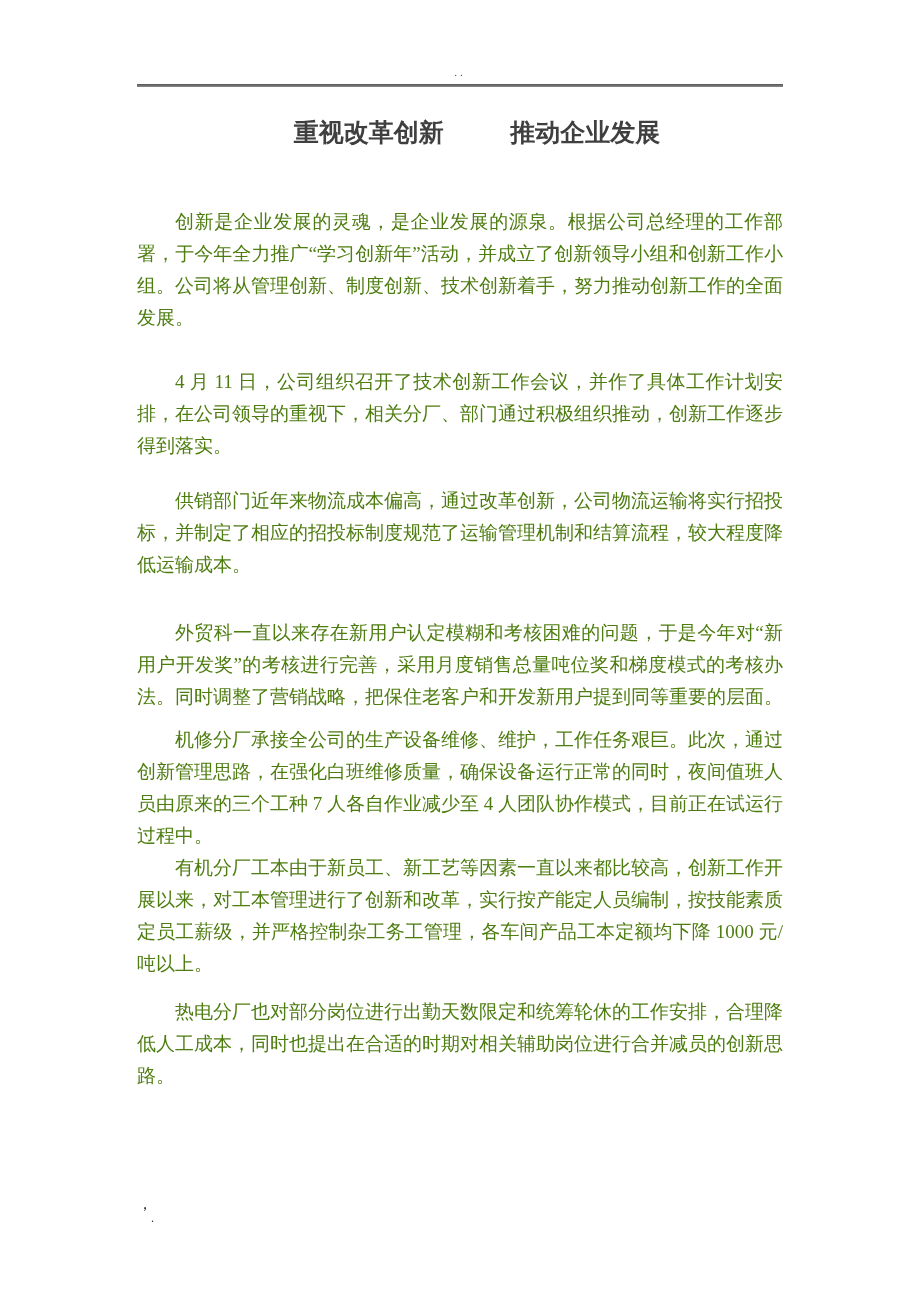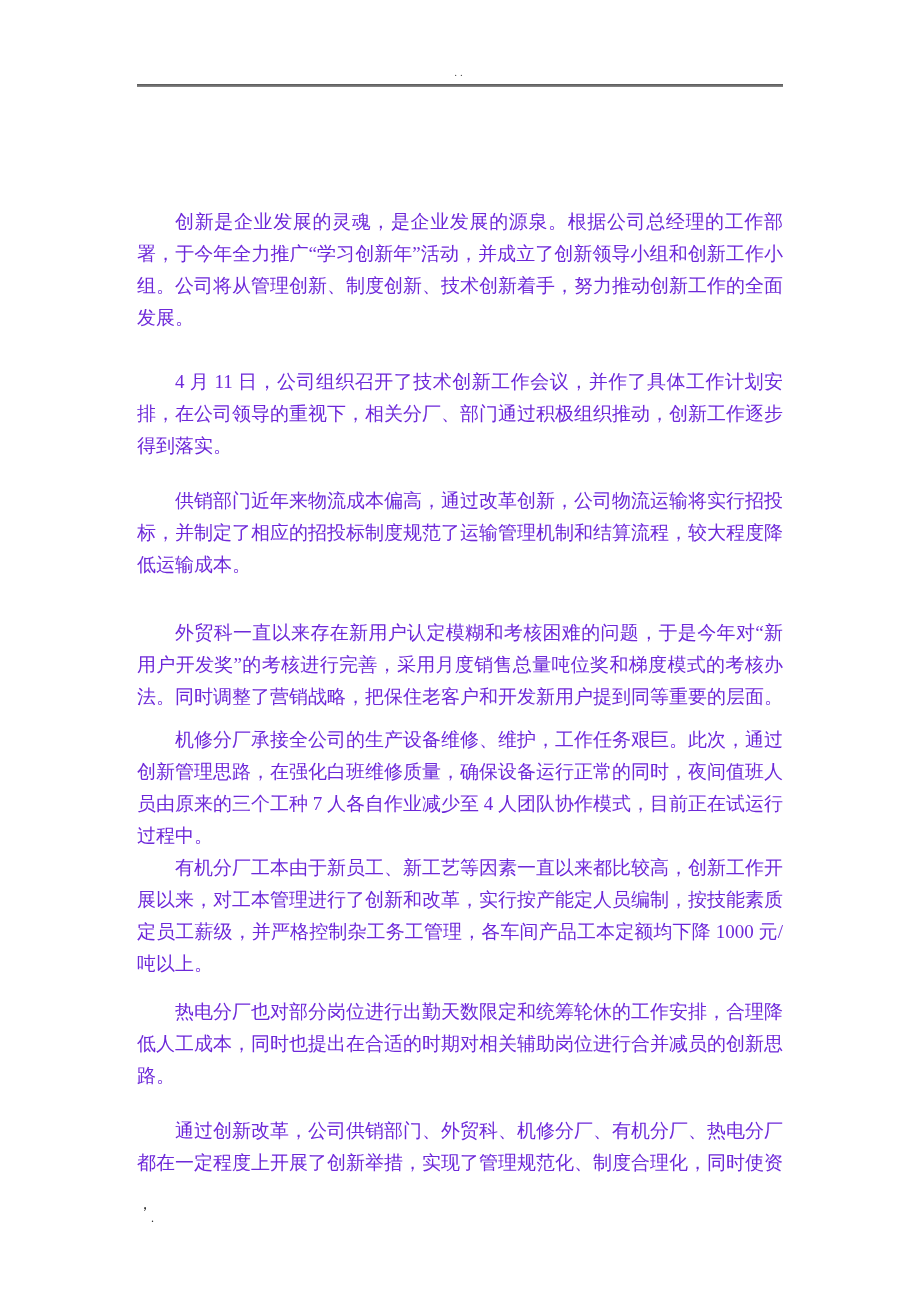--- a/index.html
+++ b/index.html
@@ -53,21 +53,21 @@
   }
   .title-gap { display: inline-block; width: 54px; }
   
   .doc-body {
     position: absolute;
     top: 206px;
     left: 137px;
     width: 646px;
     font-size: 19px;
     line-height: 32px;
-    color: #6d28d9;
+    color: #4d7c0f;
     text-align: justify;
     text-justify: inter-ideograph;
   }
   .doc-body p { text-indent: 2em; margin: 0; }
   .doc-body p:nth-child(1) { margin-bottom: 32px; }
   .doc-body p:nth-child(2) { margin-bottom: 23px; }
   .doc-body p:nth-child(3) { margin-bottom: 36px; }
   .doc-body p:nth-child(4) { margin-bottom: 11px; }
   .doc-body p:nth-child(5) { margin-bottom: 0; }
   .doc-body p:nth-child(6) { margin-bottom: 16px; }
@@ -93,28 +93,32 @@
 </style>
 </head>
 <body>
 
 <div class="page">
 
   <div class="header-marks">..</div>
 
   <div class="header-rule"></div>
 
+  <h1 class="doc-title">
+    <span>重视改革创新</span>
+    <span class="title-gap"></span>
+    <span>推动企业发展</span>
+  </h1>
 
   <div class="doc-body">
     <p>创新是企业发展的灵魂，是企业发展的源泉。根据公司总经理的工作部署，于今年全力推广“学习创新年”活动，并成立了创新领导小组和创新工作小组。公司将从管理创新、制度创新、技术创新着手，努力推动创新工作的全面发展。</p>
     <p>4 月 11 日，公司组织召开了技术创新工作会议，并作了具体工作计划安排，在公司领导的重视下，相关分厂、部门通过积极组织推动，创新工作逐步得到落实。</p>
     <p>供销部门近年来物流成本偏高，通过改革创新，公司物流运输将实行招投标，并制定了相应的招投标制度规范了运输管理机制和结算流程，较大程度降低运输成本。</p>
     <p>外贸科一直以来存在新用户认定模糊和考核困难的问题，于是今年对“新用户开发奖”的考核进行完善，采用月度销售总量吨位奖和梯度模式的考核办法。同时调整了营销战略，把保住老客户和开发新用户提到同等重要的层面。</p>
     <p>机修分厂承接全公司的生产设备维修、维护，工作任务艰巨。此次，通过创新管理思路，在强化白班维修质量，确保设备运行正常的同时，夜间值班人员由原来的三个工种 7 人各自作业减少至 4 人团队协作模式，目前正在试运行过程中。</p>
     <p>有机分厂工本由于新员工、新工艺等因素一直以来都比较高，创新工作开展以来，对工本管理进行了创新和改革，实行按产能定人员编制，按技能素质定员工薪级，并严格控制杂工务工管理，各车间产品工本定额均下降 1000 元/吨以上。</p>
     <p>热电分厂也对部分岗位进行出勤天数限定和统筹轮休的工作安排，合理降低人工成本，同时也提出在合适的时期对相关辅助岗位进行合并减员的创新思路。</p>
-    <p>通过创新改革，公司供销部门、外贸科、机修分厂、有机分厂、热电分厂都在一定程度上开展了创新举措，实现了管理规范化、制度合理化，同时使资</p>
   </div>
 
   <span class="footer-mark-comma">，</span>
   <span class="footer-mark-dot">.</span>
 
 </div>
 
 </body></html>

